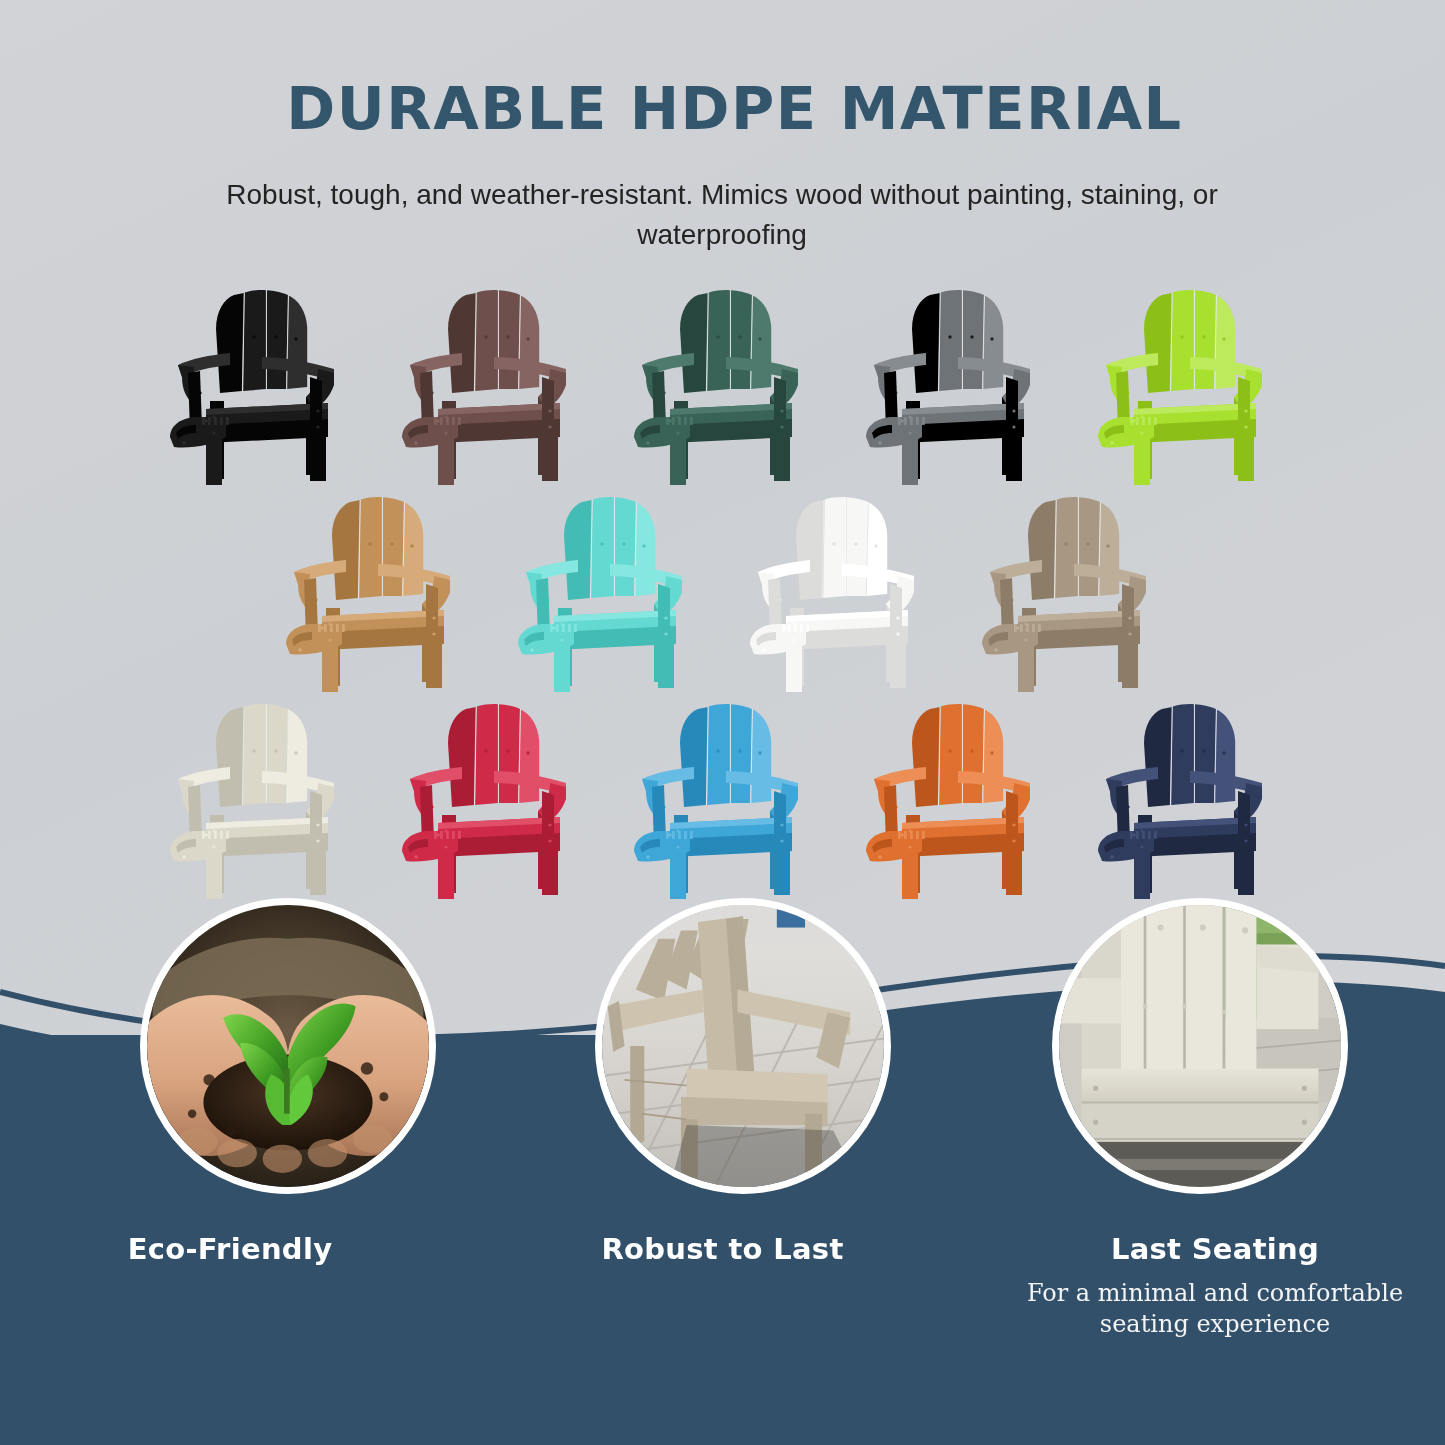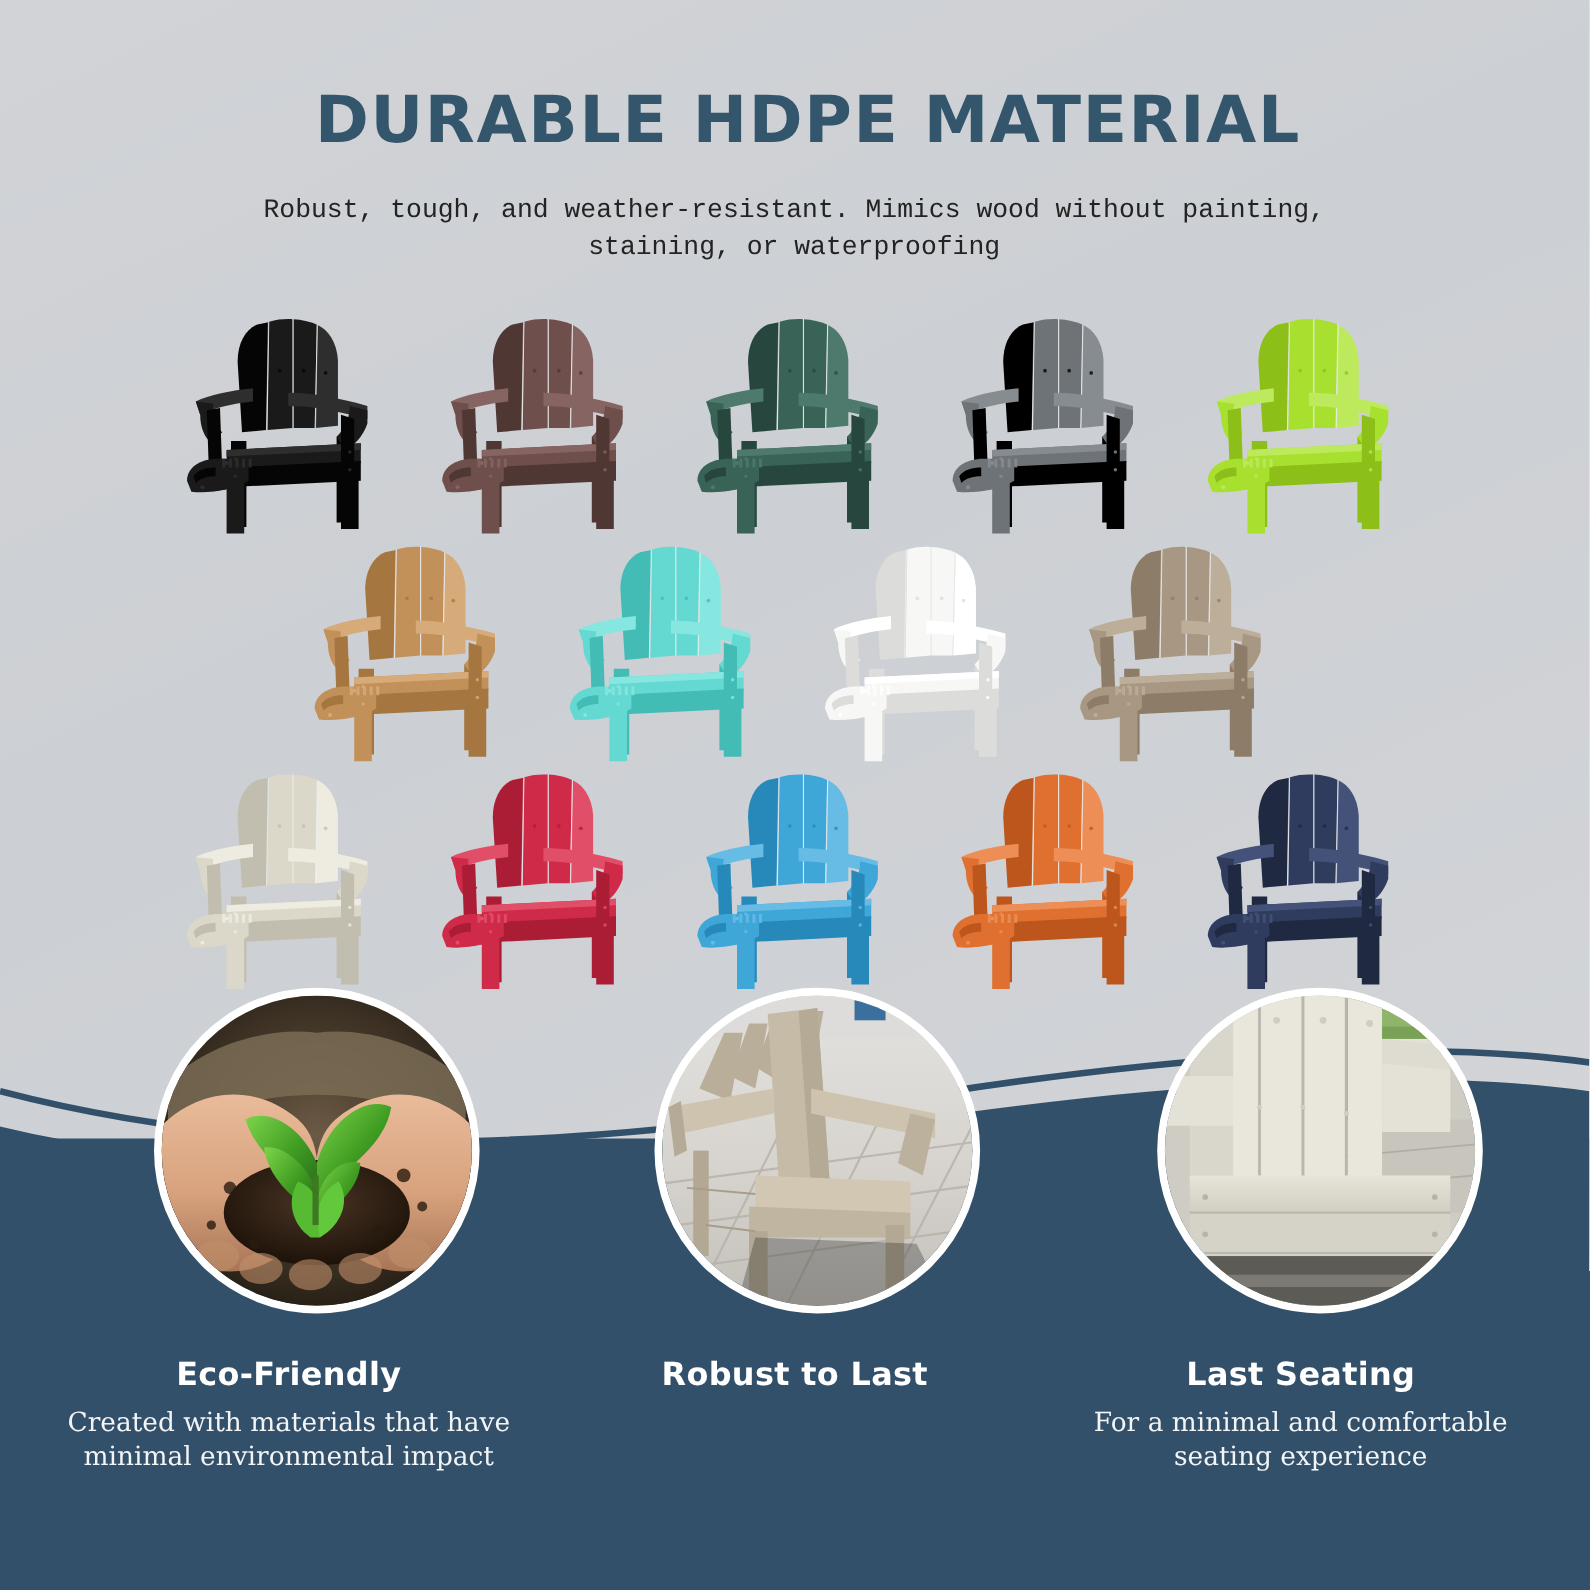--- a/index.html
+++ b/index.html
@@ -18,22 +18,22 @@
     background:linear-gradient(155deg,#d1d3d7 0%,#cccfd3 45%,#d2d4d8 100%);
   }
   #headline{
     position:absolute;left:0;top:78px;width:1445px;text-align:center;
     font-family:"DejaVu Sans",sans-serif;
     font-weight:700;font-size:59px;letter-spacing:1.5px;
     color:#33566d;line-height:1.05;padding-left:12px;
   }
   #subhead{
     position:absolute;left:222px;top:175px;width:1000px;text-align:center;
-    font-family:Liberation Mono, monospace;
-    font-size:24px;line-height:1.42;color:#232323;
+    font-family:Liberation Sans, sans-serif;
+    font-size:28px;line-height:1.42;color:#232323;
   }
   
   #chair-grid{position:absolute;left:0;top:272px;width:1445px;}
   .chair-row{display:flex;justify-content:center;align-items:flex-end;}
   .chair-row.r1{gap:8px;margin-left:6px;}
   .chair-row.r2{gap:8px;margin-top:-8px;margin-left:6px;}
   .chair-row.r3{gap:8px;margin-top:-8px;margin-left:6px;}
   .chair-cell{width:224px;height:215px;display:flex;align-items:flex-end;justify-content:center;}
   .chair-cell svg{width:208px;height:210px;display:block;}
   
@@ -41,21 +41,21 @@
     position:absolute;left:0;top:940px;width:1445px;height:200px;
     pointer-events:none;
   }
   
   #bottom-section{
     position:absolute;left:0;top:1035px;width:1445px;height:410px;
     background:#33506a;
   }
   #features{
     position:absolute;left:0;top:1232px;width:1445px;
-    display:flex;justify-content:center;align-items:flex-start;
+    display:flex;justify-content:space-between;align-items:flex-start;
   }
   .feature{width:460px;text-align:center;padding:0 12px;box-sizing:border-box;}
   .feature-title{
     font-family:"DejaVu Sans",sans-serif;font-weight:700;
     font-size:29px;color:#ffffff;letter-spacing:.3px;margin-bottom:12px;
   }
   .feature-desc{
     font-family:"DejaVu Serif",serif;font-size:24px;line-height:1.3;
     color:#f2f4f6;
   }
@@ -1161,21 +1161,20 @@
           <circle cx="87" cy="77" r=".9"></circle>
       </g>
       <rect x="0" y="84" width="100" height="16" fill="#5d5b55"></rect>
       <rect x="20" y="90" width="60" height="4" fill="#7c7a73"></rect>
     </svg>
   </div>
 
   <div id="features">
     <div class="feature">
       <div class="feature-title">Eco-Friendly</div>
-      <div class="feature-desc">Created with materials that have minimal environmental impact</div>
     </div>
     <div class="feature">
       <div class="feature-title">Robust to Last</div>
     </div>
     <div class="feature">
       <div class="feature-title">Last Seating</div>
       <div class="feature-desc">For a minimal and comfortable seating experience</div>
     </div>
   </div>
 

